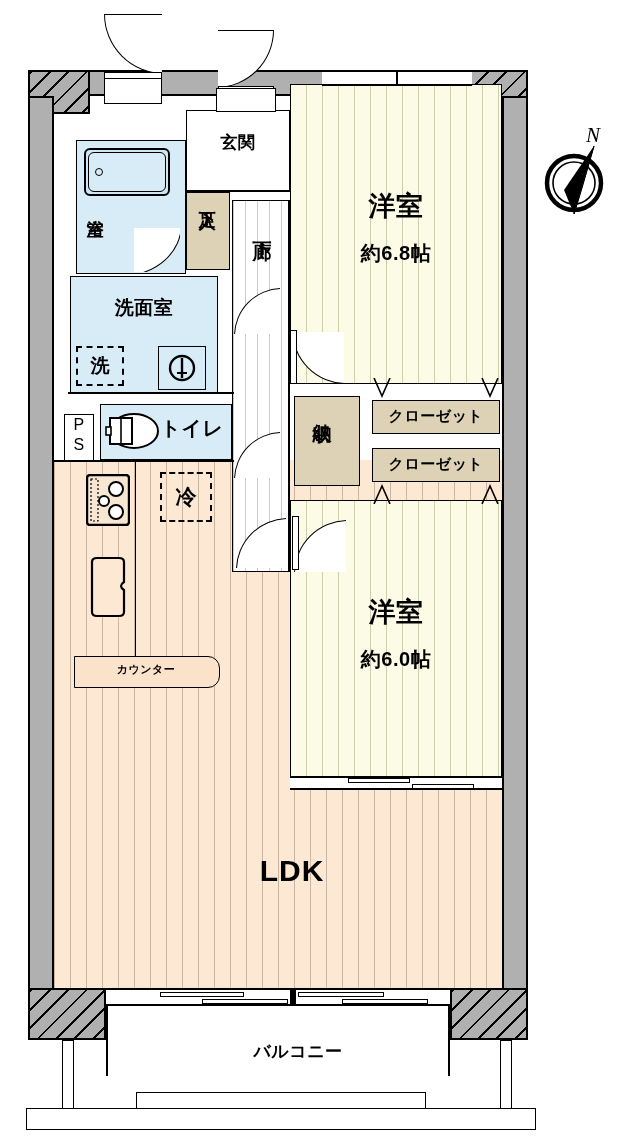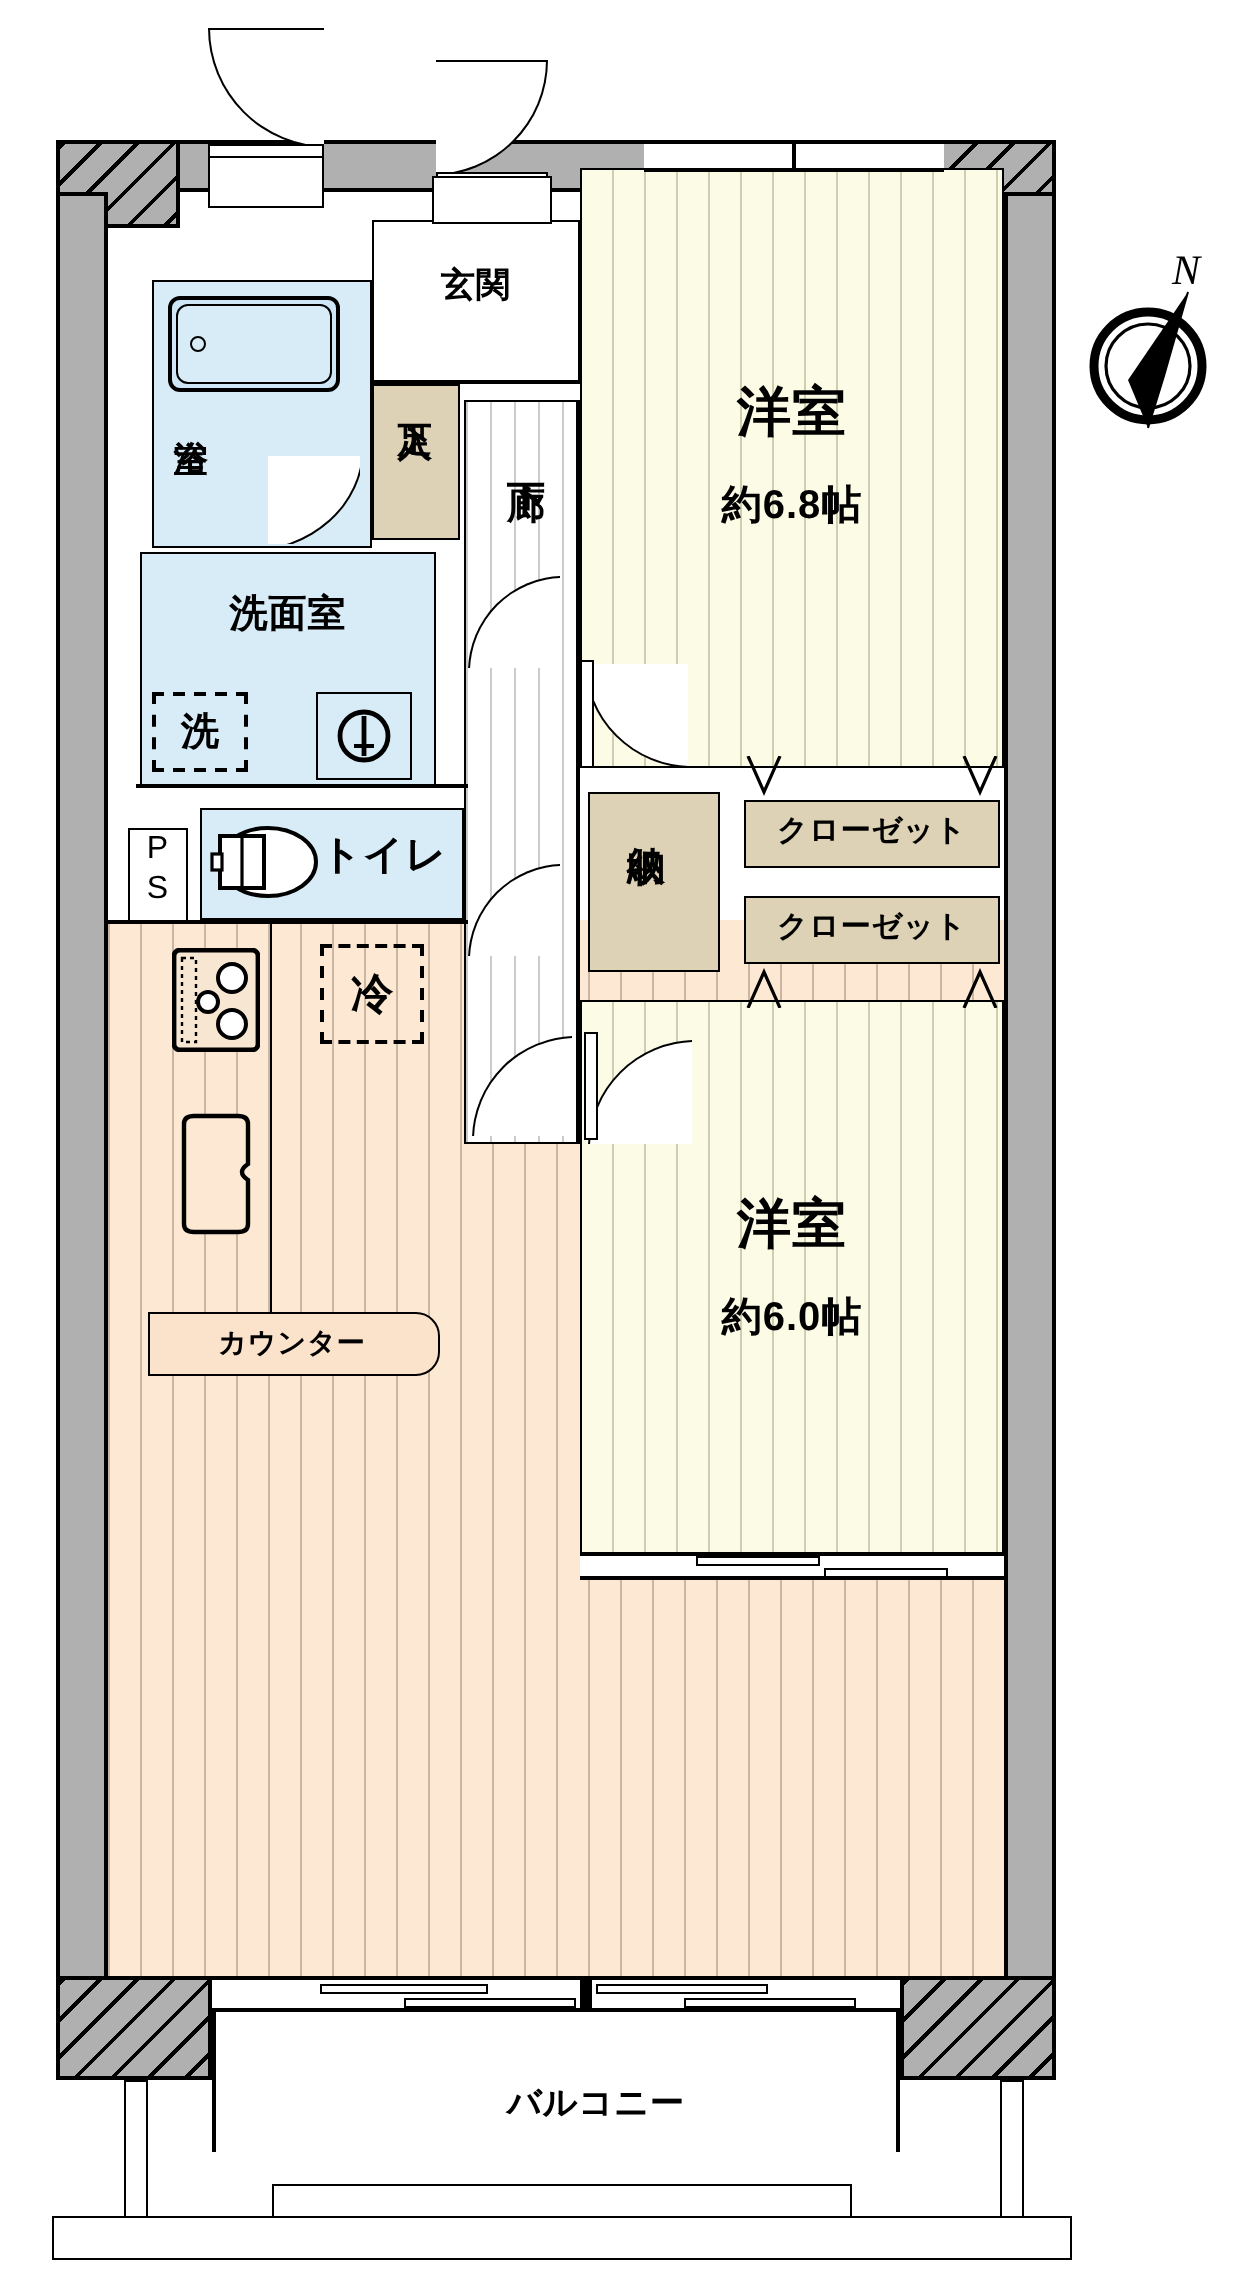--- a/index.html
+++ b/index.html
@@ -236,26 +236,27 @@
   </div>
 
   <div class="abs" style="left:88px;top:556px;width:40px;height:62px;">
     <svg width="40" height="62" viewBox="0 0 40 62">
       <path d="M4,6 Q4,2 9,2 L31,2 Q36,2 36,6 L36,26 Q30,30 36,34 L36,56 Q36,60 31,60 L9,60 Q4,60 4,56 Z" fill="#fce8d3" stroke="#000" stroke-width="2.2"></path>
     </svg>
   </div>
 
   <div class="abs thin" style="left:74px;top:656px;width:146px;height:32px;background:#fbe2cb;
               border-radius:0 12px 12px 0;"></div>
-  <div class="lbl" style="left:78px;top:664px;width:136px;font-size:14px;">カウンター</div>
+  <div class="lbl" style="left:78px;top:664px;width:136px;font-size:11px;">カウンター</div>
 
   <div class="abs dashbox" style="left:160px;top:472px;width:52px;height:50px;font-size:21px;">
     <span>冷</span>
   </div>
 
+  <div class="lbl" style="left:238px;top:855px;width:108px;font-size:30px;letter-spacing:1px;">LDK</div>
 
   <div class="abs track" style="left:106px;top:988px;width:344px;height:18px;"></div>
   <div class="abs thinline" style="left:290px;top:988px;width:6px;height:18px;"></div>
   <div class="abs sash" style="left:160px;top:992px;width:84px;height:5px;"></div>
   <div class="abs sash" style="left:202px;top:999px;width:86px;height:5px;"></div>
   <div class="abs sash" style="left:298px;top:992px;width:86px;height:5px;"></div>
   <div class="abs sash" style="left:342px;top:999px;width:86px;height:5px;"></div>
 
   <div class="abs" style="left:106px;top:1006px;width:344px;height:70px;background:#fff;
               border-left:2.4px solid #000;border-right:2.4px solid #000;"></div>

